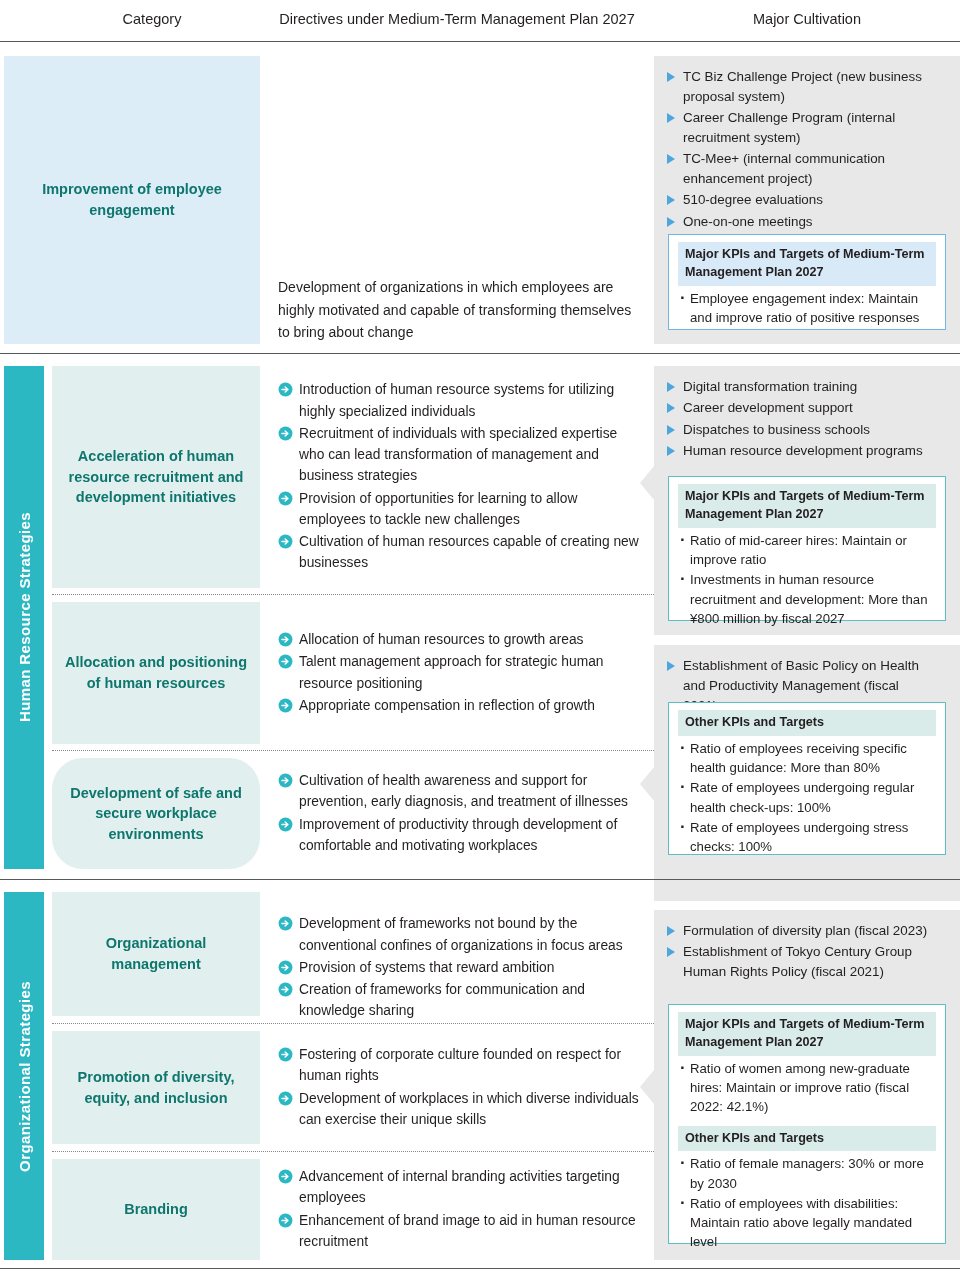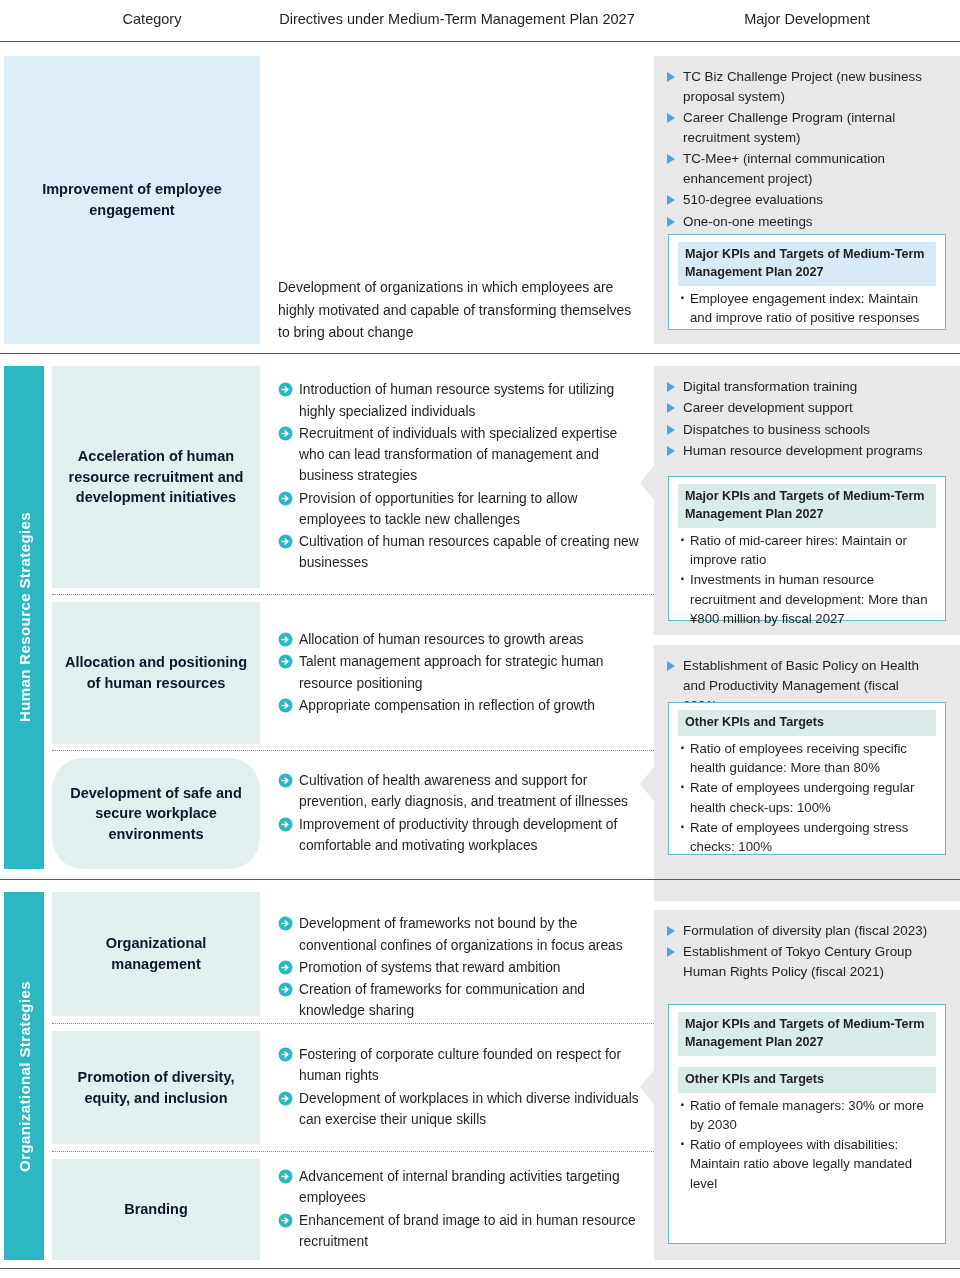--- a/index.html
+++ b/index.html
@@ -50,21 +50,21 @@
     letter-spacing: .4px; white-space: nowrap;
   }
 
   
   .cat-box {
     position: absolute;
     display: flex; align-items: center; justify-content: center;
     text-align: center;
     font-weight: bold; font-size: 14.5px; line-height: 1.42;
     padding: 6px 12px;
-    color: #0f172a;
+    color: #0f766e;
   }
   .cat-blue { background: #dcedf8; }
   .cat-teal { background: #e1f0ef; }
 
   
   .dir-box {
     position: absolute;
     display: flex; flex-direction: column; justify-content: center;
     font-size: 13.8px; line-height: 1.54;
   }
@@ -144,21 +144,21 @@
   }
 </style>
 </head>
 <body>
 
 <div class="figure">
 
   <div class="head-row">
     <div class="head-cell head-cat">Category</div>
     <div class="head-cell head-dir">Directives under Medium-Term Management Plan 2027</div>
-    <div class="head-cell head-init">Major Development</div>
+    <div class="head-cell head-init">Major Cultivation</div>
   </div>
 
   <div class="section" style="top:56px;height:288px;">
 
     <div class="cat-box cat-blue" style="left:4px;top:0;width:256px;height:288px;">Improvement of employee engagement</div>
 
     <div class="dir-box plain" style="left:278px;top:0;width:360px;height:288px;">
       <div>Development of organizations in which employees are highly motivated and capable of transforming themselves to bring about change</div>
     </div>
 
@@ -345,21 +345,21 @@
           <circle cx="8" cy="8" r="7.4" fill="#2bb8c2"></circle>
           <path d="M4.2 8 h5.3 M7.6 5.3 L10.6 8 L7.6 10.7" stroke="#ffffff" stroke-width="1.5" fill="none" stroke-linecap="round" stroke-linejoin="round"></path>
         </svg>
         <span>Development of frameworks not bound by the conventional confines of organizations in focus areas</span>
       </div>
       <div class="dir-item">
         <svg class="arr-ico" viewBox="0 0 16 16">
           <circle cx="8" cy="8" r="7.4" fill="#2bb8c2"></circle>
           <path d="M4.2 8 h5.3 M7.6 5.3 L10.6 8 L7.6 10.7" stroke="#ffffff" stroke-width="1.5" fill="none" stroke-linecap="round" stroke-linejoin="round"></path>
         </svg>
-        <span>Promotion of systems that reward ambition</span>
+        <span>Provision of systems that reward ambition</span>
       </div>
       <div class="dir-item">
         <svg class="arr-ico" viewBox="0 0 16 16">
           <circle cx="8" cy="8" r="7.4" fill="#2bb8c2"></circle>
           <path d="M4.2 8 h5.3 M7.6 5.3 L10.6 8 L7.6 10.7" stroke="#ffffff" stroke-width="1.5" fill="none" stroke-linecap="round" stroke-linejoin="round"></path>
         </svg>
         <span>Creation of frameworks for communication and knowledge sharing</span>
       </div>
     </div>
 
@@ -411,20 +411,21 @@
           <span>Formulation of diversity plan (fiscal 2023)</span>
         </div>
         <div class="init-item">
           <span class="tri-ico"></span>
           <span>Establishment of Tokyo Century Group Human Rights Policy (fiscal 2021)</span>
         </div>
       </div>
 
       <div class="kpi-box kpi-teal" style="left:14px;top:94px;width:278px;height:240px;">
         <div class="kpi-head hteal">Major KPIs and Targets of Medium-Term Management Plan 2027</div>
+        <div class="kpi-li">Ratio of women among new-graduate hires: Maintain or improve ratio (fiscal 2022: 42.1%)</div>
         <div class="kpi-gap"></div>
         <div class="kpi-head hteal">Other KPIs and Targets</div>
         <div class="kpi-li">Ratio of female managers: 30% or more by 2030</div>
         <div class="kpi-li">Ratio of employees with disabilities: Maintain ratio above legally mandated level</div>
       </div>
     </div>
   </div>
 
   <div class="bottom-rule"></div>
 </div>

